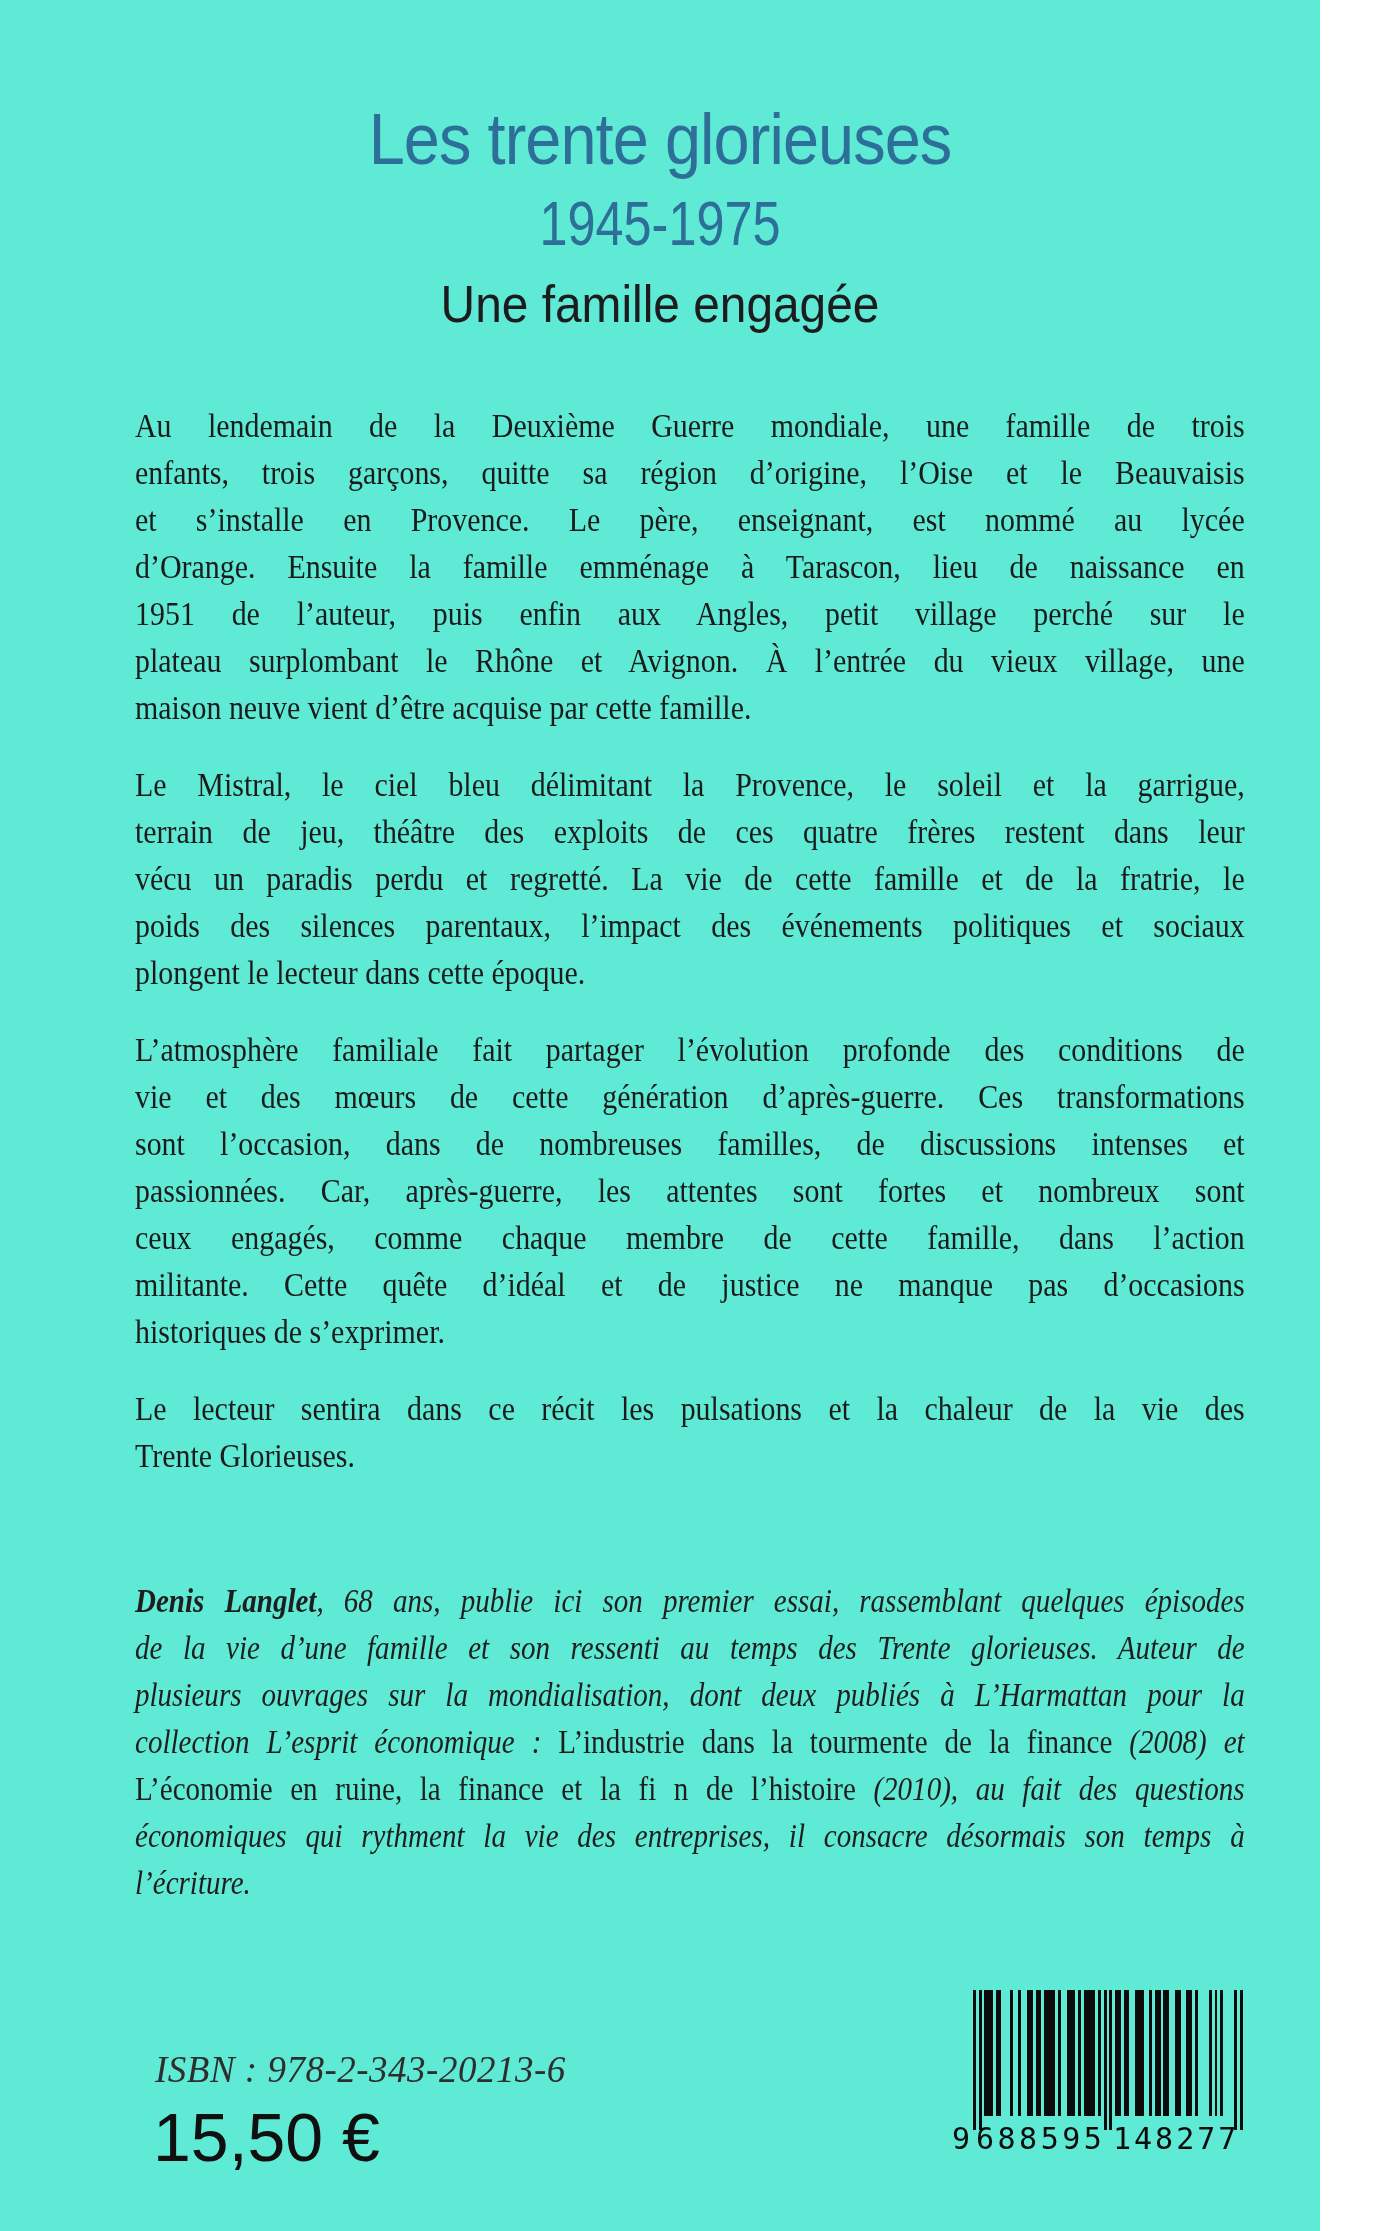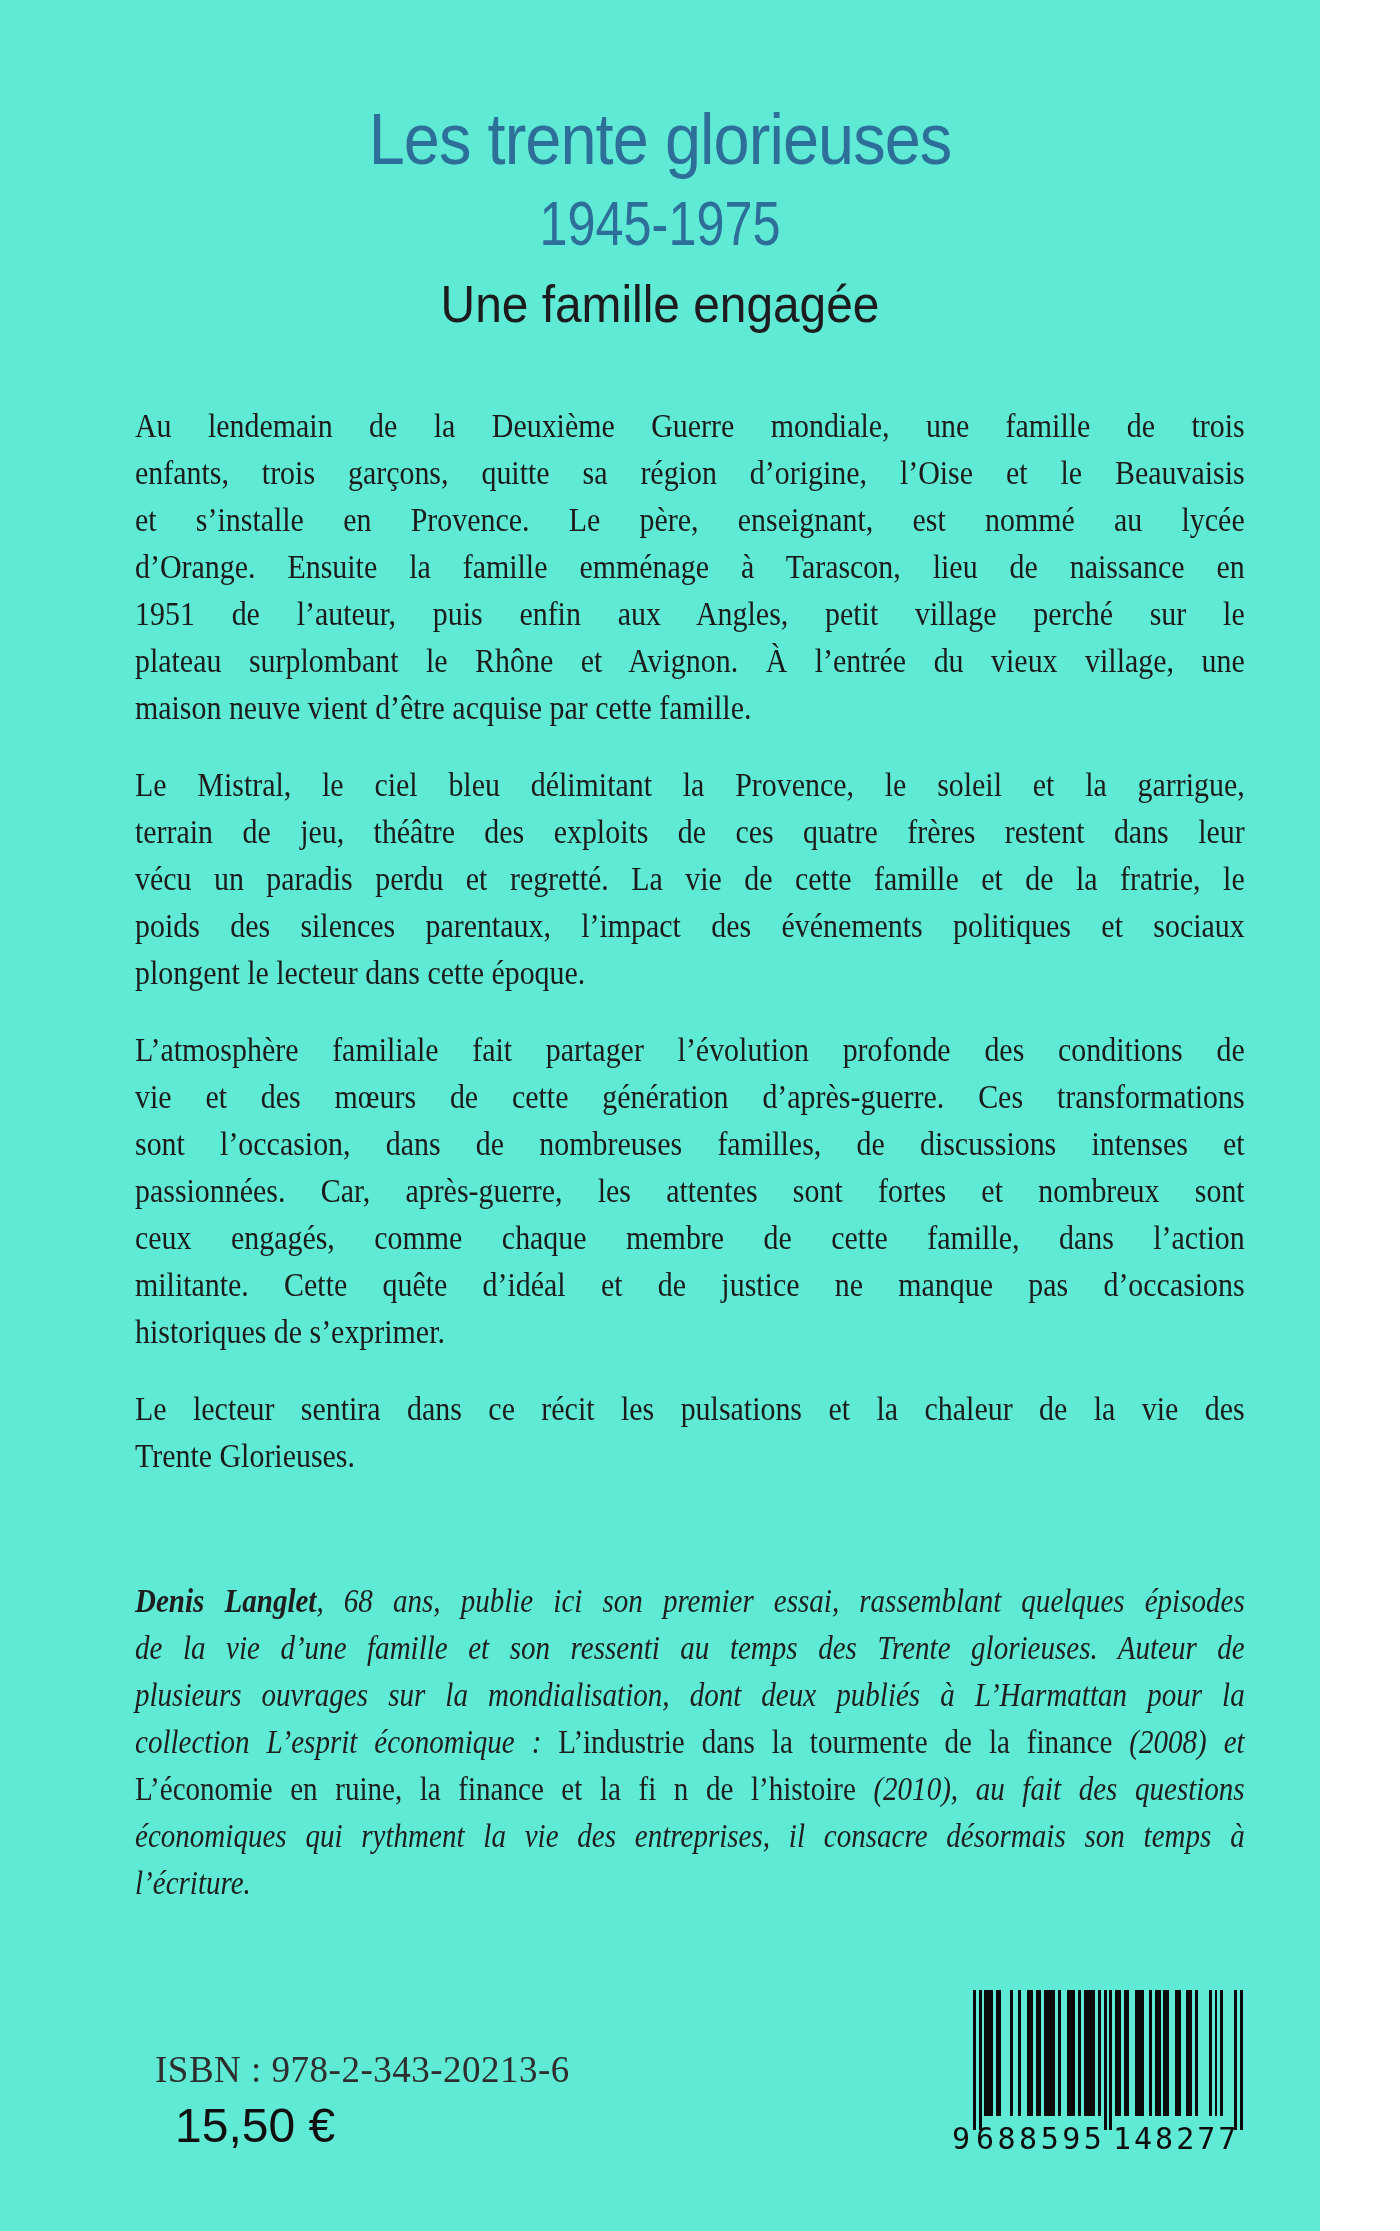--- a/index.html
+++ b/index.html
@@ -30,23 +30,23 @@
     position:absolute; left:135px; top:1578px; width:1261px;
     transform:scaleX(0.88); transform-origin:0 0;
     font-size:33px; line-height:47px; color:#1e1e1e; font-style:italic;
   }
   .seg-i  { font-style:italic; }
   .seg-bi { font-style:italic; font-weight:700; }
   .seg-r  { font-style:normal; }
 
   
   .isbn  { position:absolute; left:155px; top:2048px; font-size:37px;
-           letter-spacing:0.5px; color:#2e2e2e; }
-  .price { position:absolute; left:153px; top:2098px; font-size:48px;
-           font-family:"Liberation Sans", sans-serif; color:#101010;margin-left:22px; }
+           letter-spacing:0.5px; color:#2e2e2e;font-style:italic; }
+  .price { position:absolute; left:153px; top:2098px; font-size:68px;
+           font-family:"Liberation Sans", sans-serif; color:#101010; }
 
   .barcode { position:absolute; left:950px; top:1988px; width:300px; height:170px; }
   .barcode svg { position:absolute; left:23px; top:2px; width:270px; height:140px; }
   .barcode svg rect { fill:#0b0b0b; }
   .bd { position:absolute; top:133px; font-family:"DejaVu Sans Mono", monospace;
         font-size:30px; font-style:normal; color:#0c0c0c; }
   .bd-first { left:2px; }
   .bd-g1 { left:26px;  letter-spacing:3.5px; }
   .bd-g2 { left:163px; letter-spacing:3px; }
 </style>

